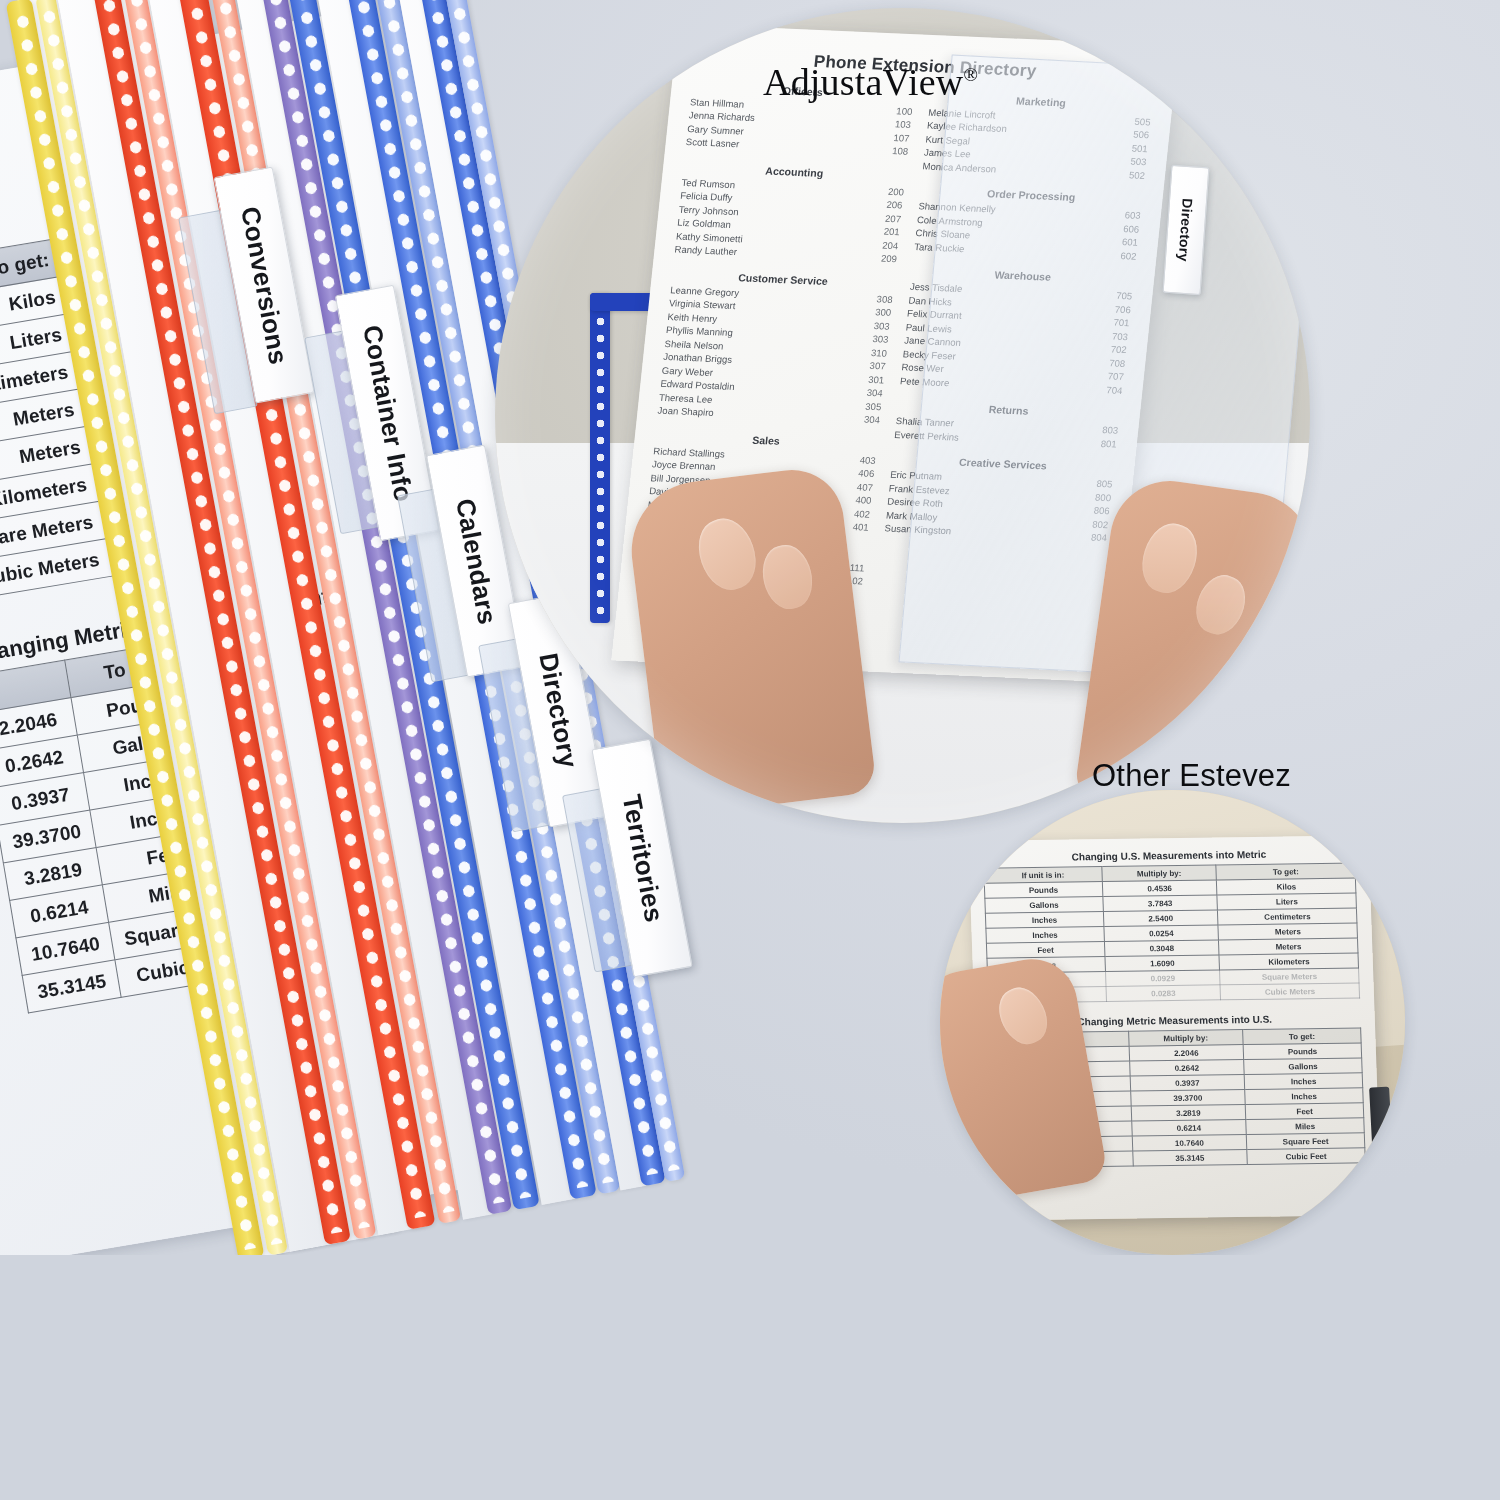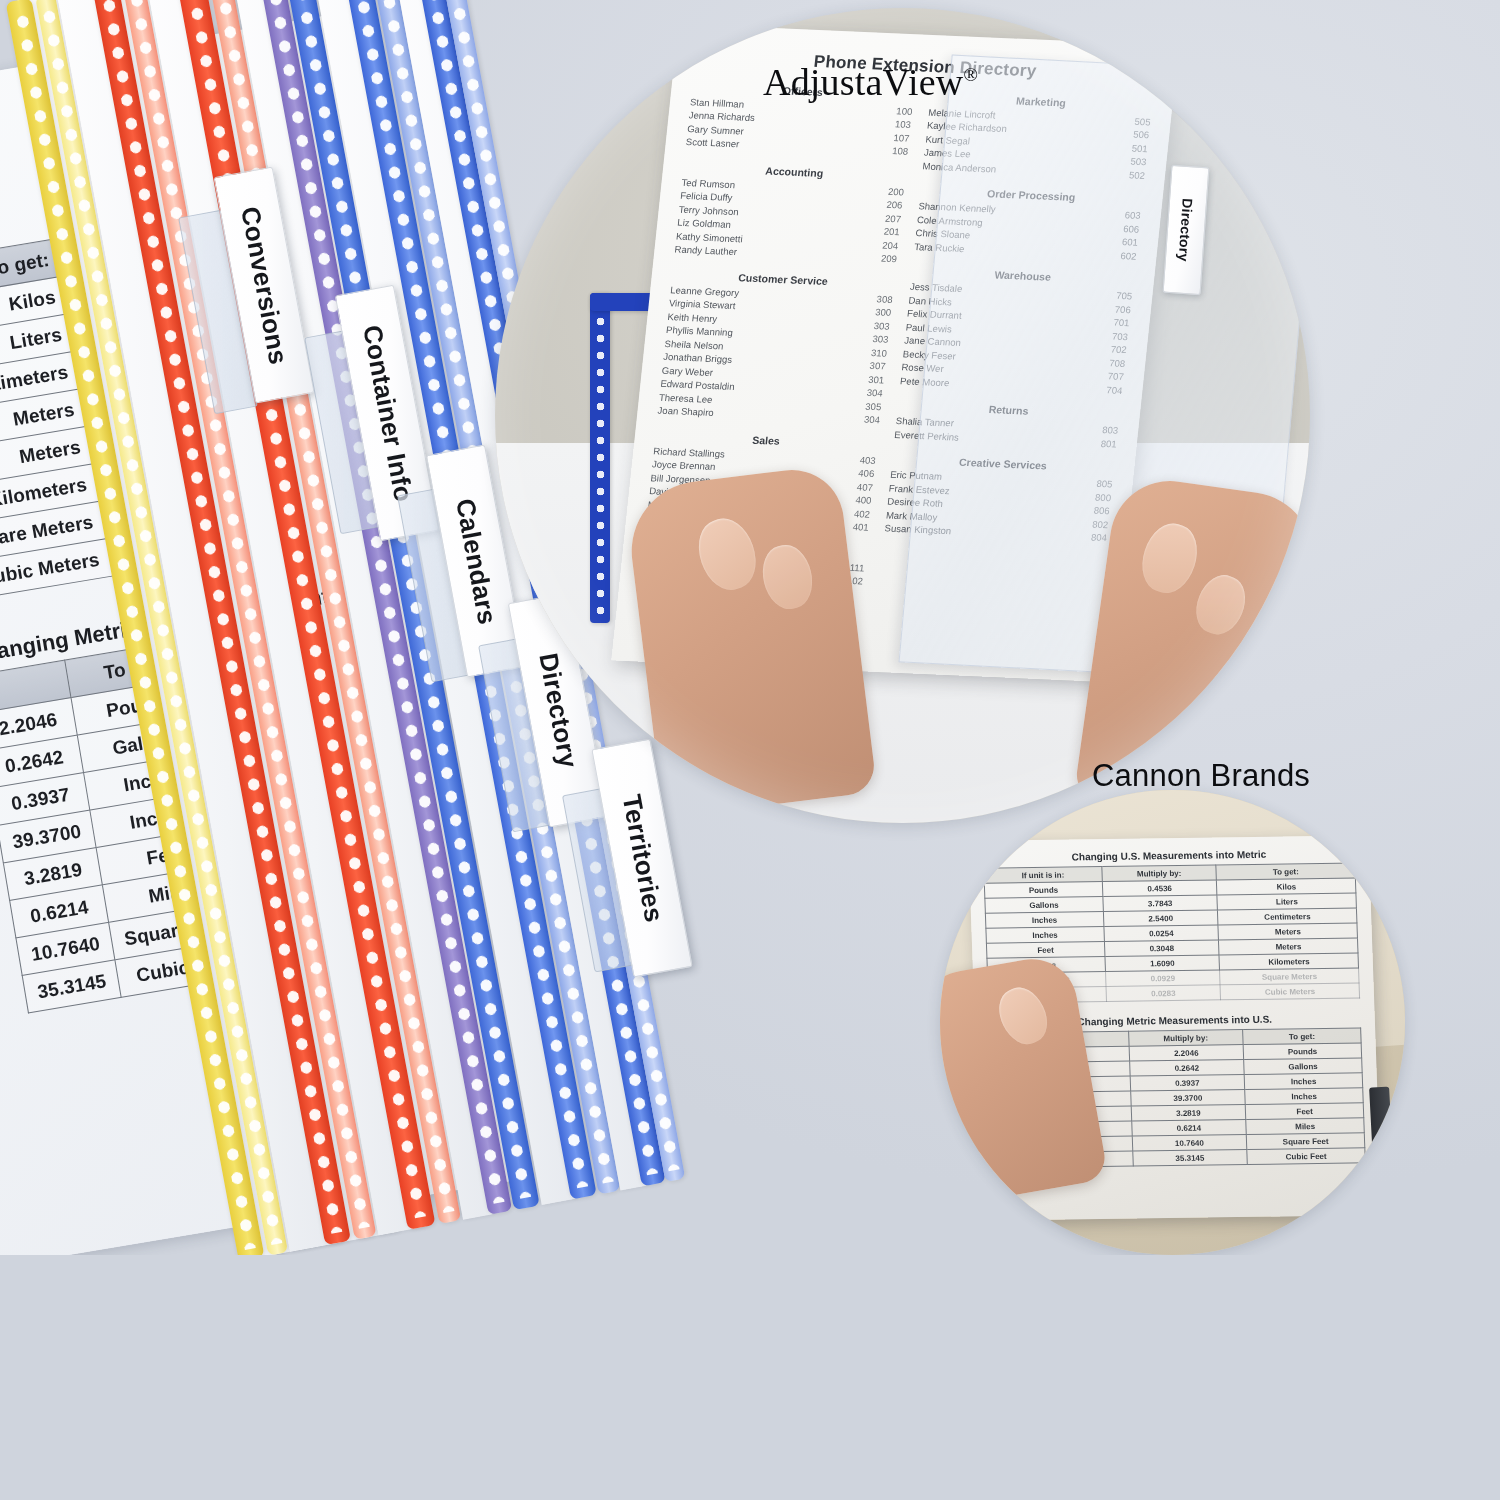--- a/index.html
+++ b/index.html
@@ -795,18 +795,18 @@
       </div>
 
       <div id="ob-clip"></div>
 
       <div class="hand" style="left:-20px; top:175px; width:170px; height:230px; border-radius:60px 46px 26px 26px; transform:rotate(-10deg);">
         <div class="nail" style="left:92px; top:26px; width:44px; height:58px; transform:rotate(-16deg);"></div>
       </div>
     </div>
 
     <div class="photo-label" id="lbl-adjusta"><span>AdjustaView</span><sup>®</sup></div>
-    <div class="photo-label" id="lbl-other">Cannon Brands</div>
+    <div class="photo-label" id="lbl-other">Other Estevez</div>
 
   </div>
 
 
 </div>
 
 </body></html>

